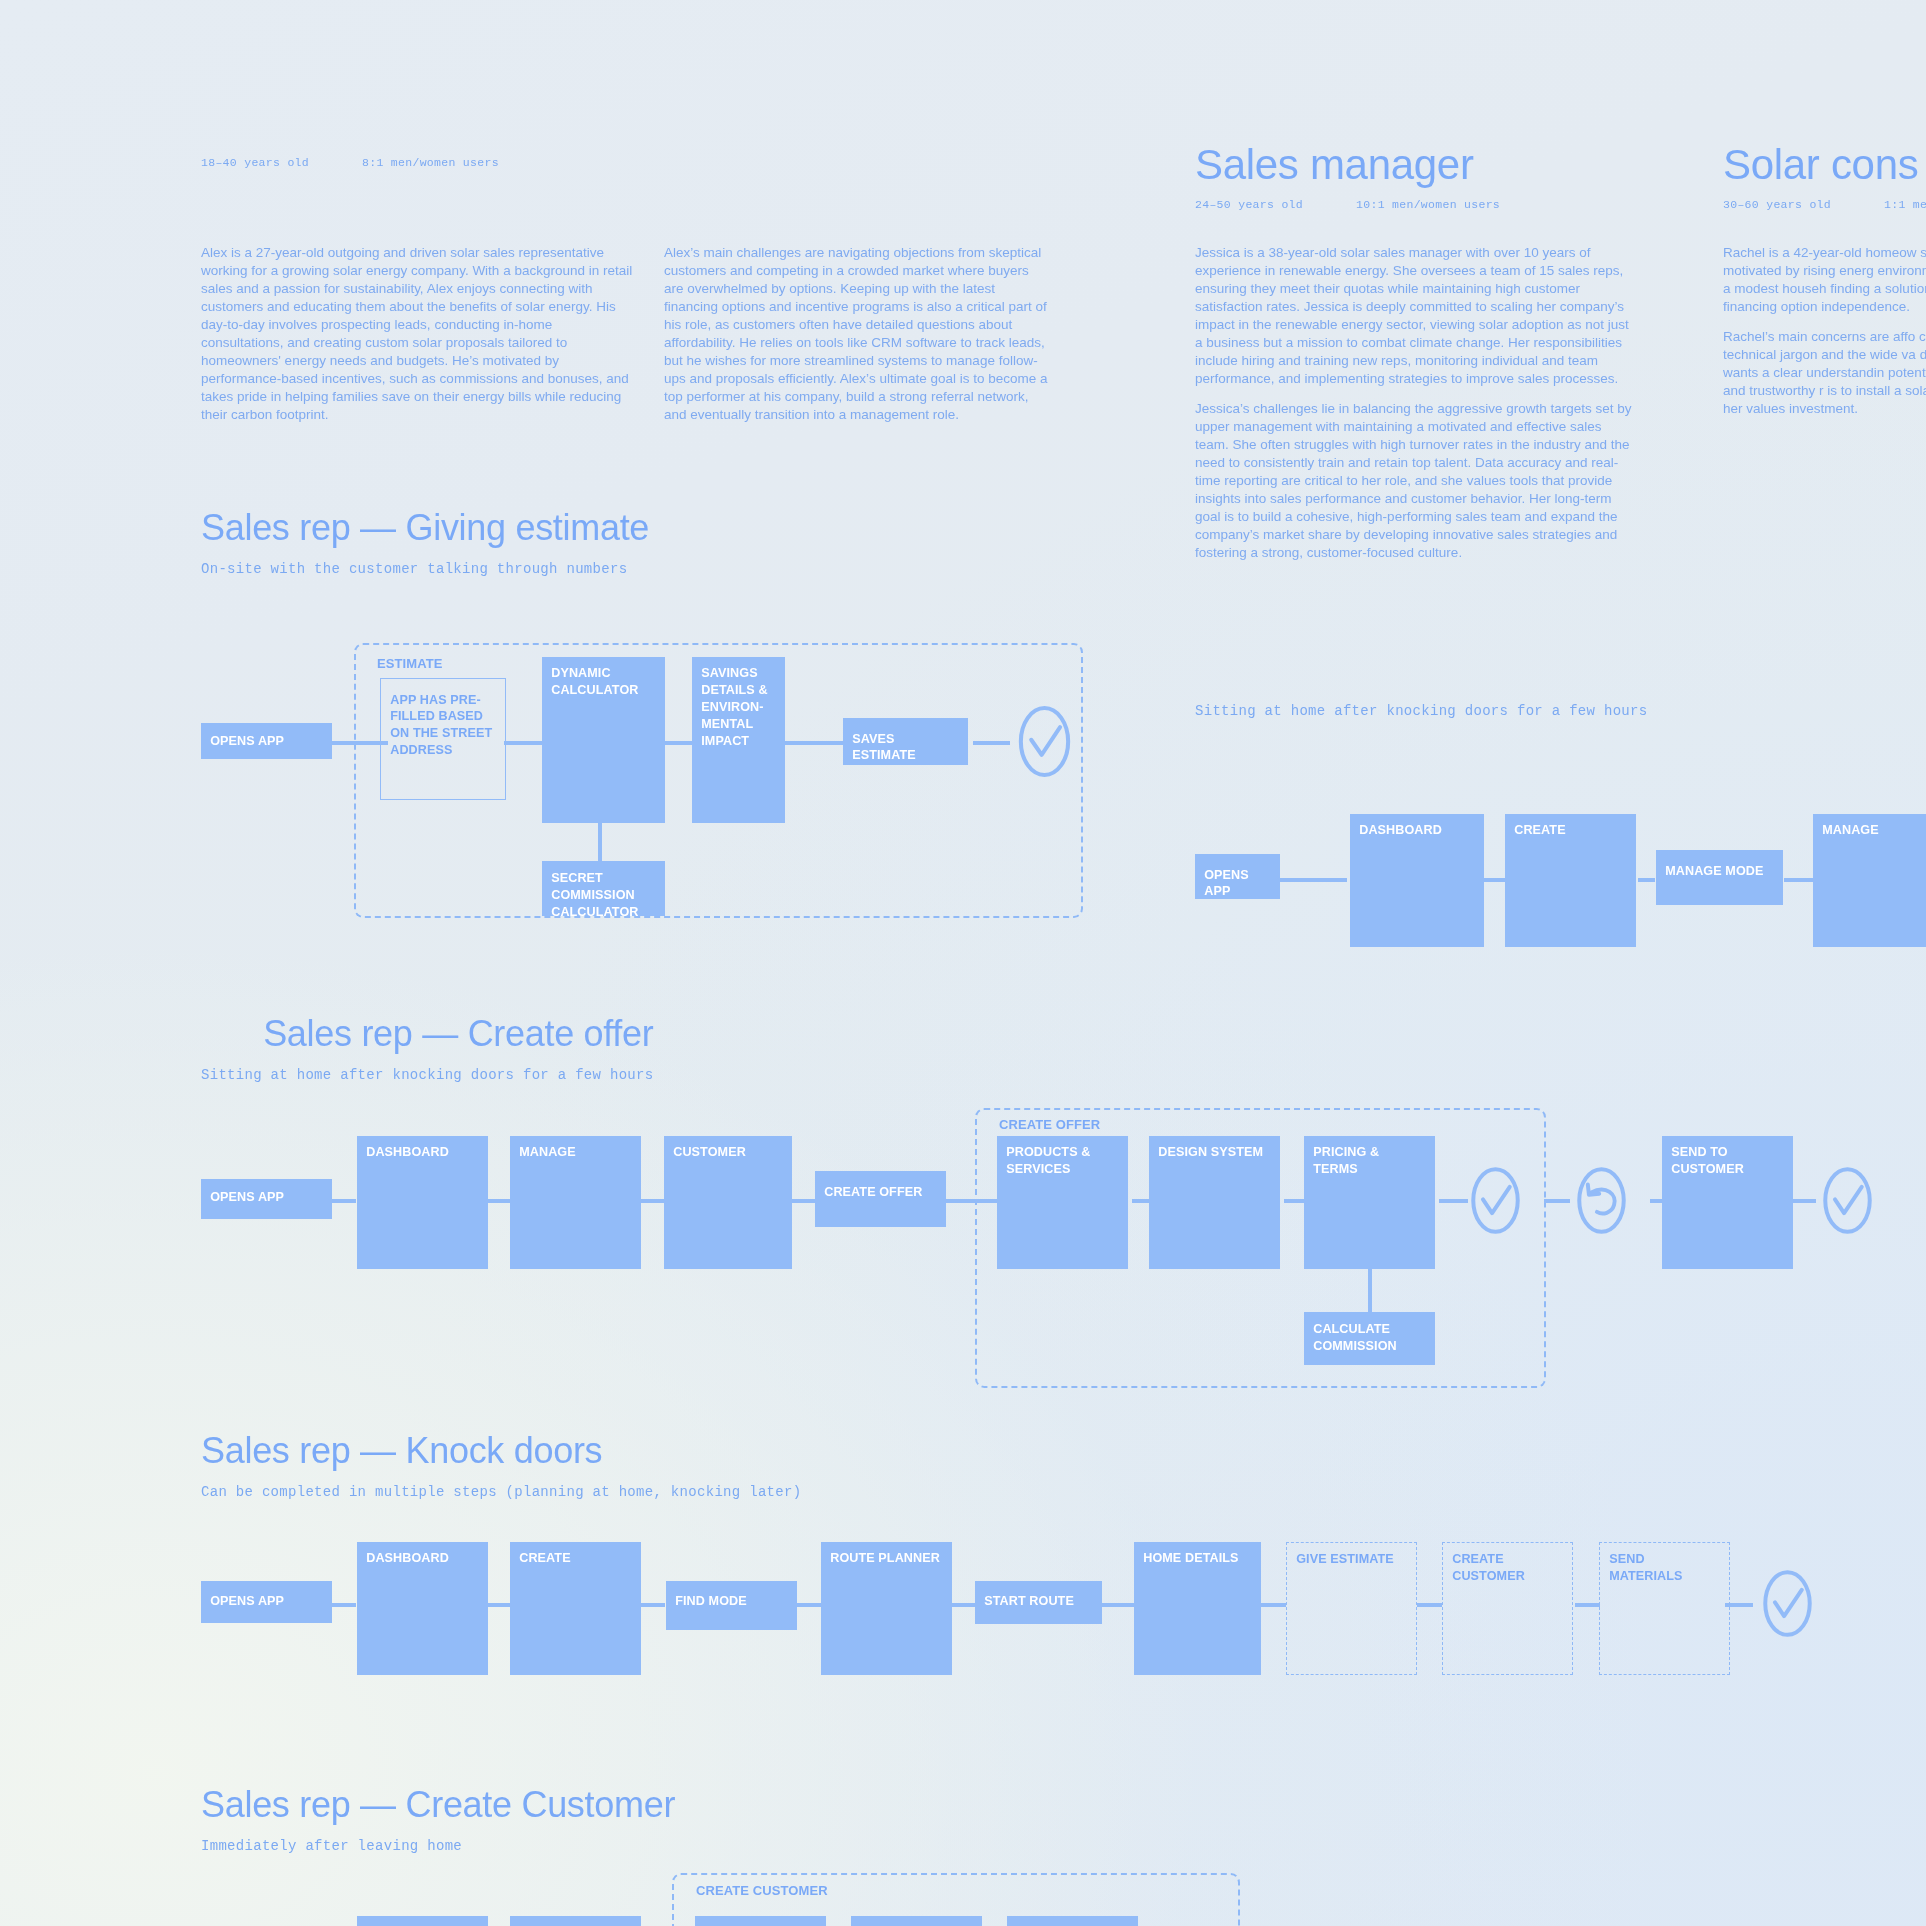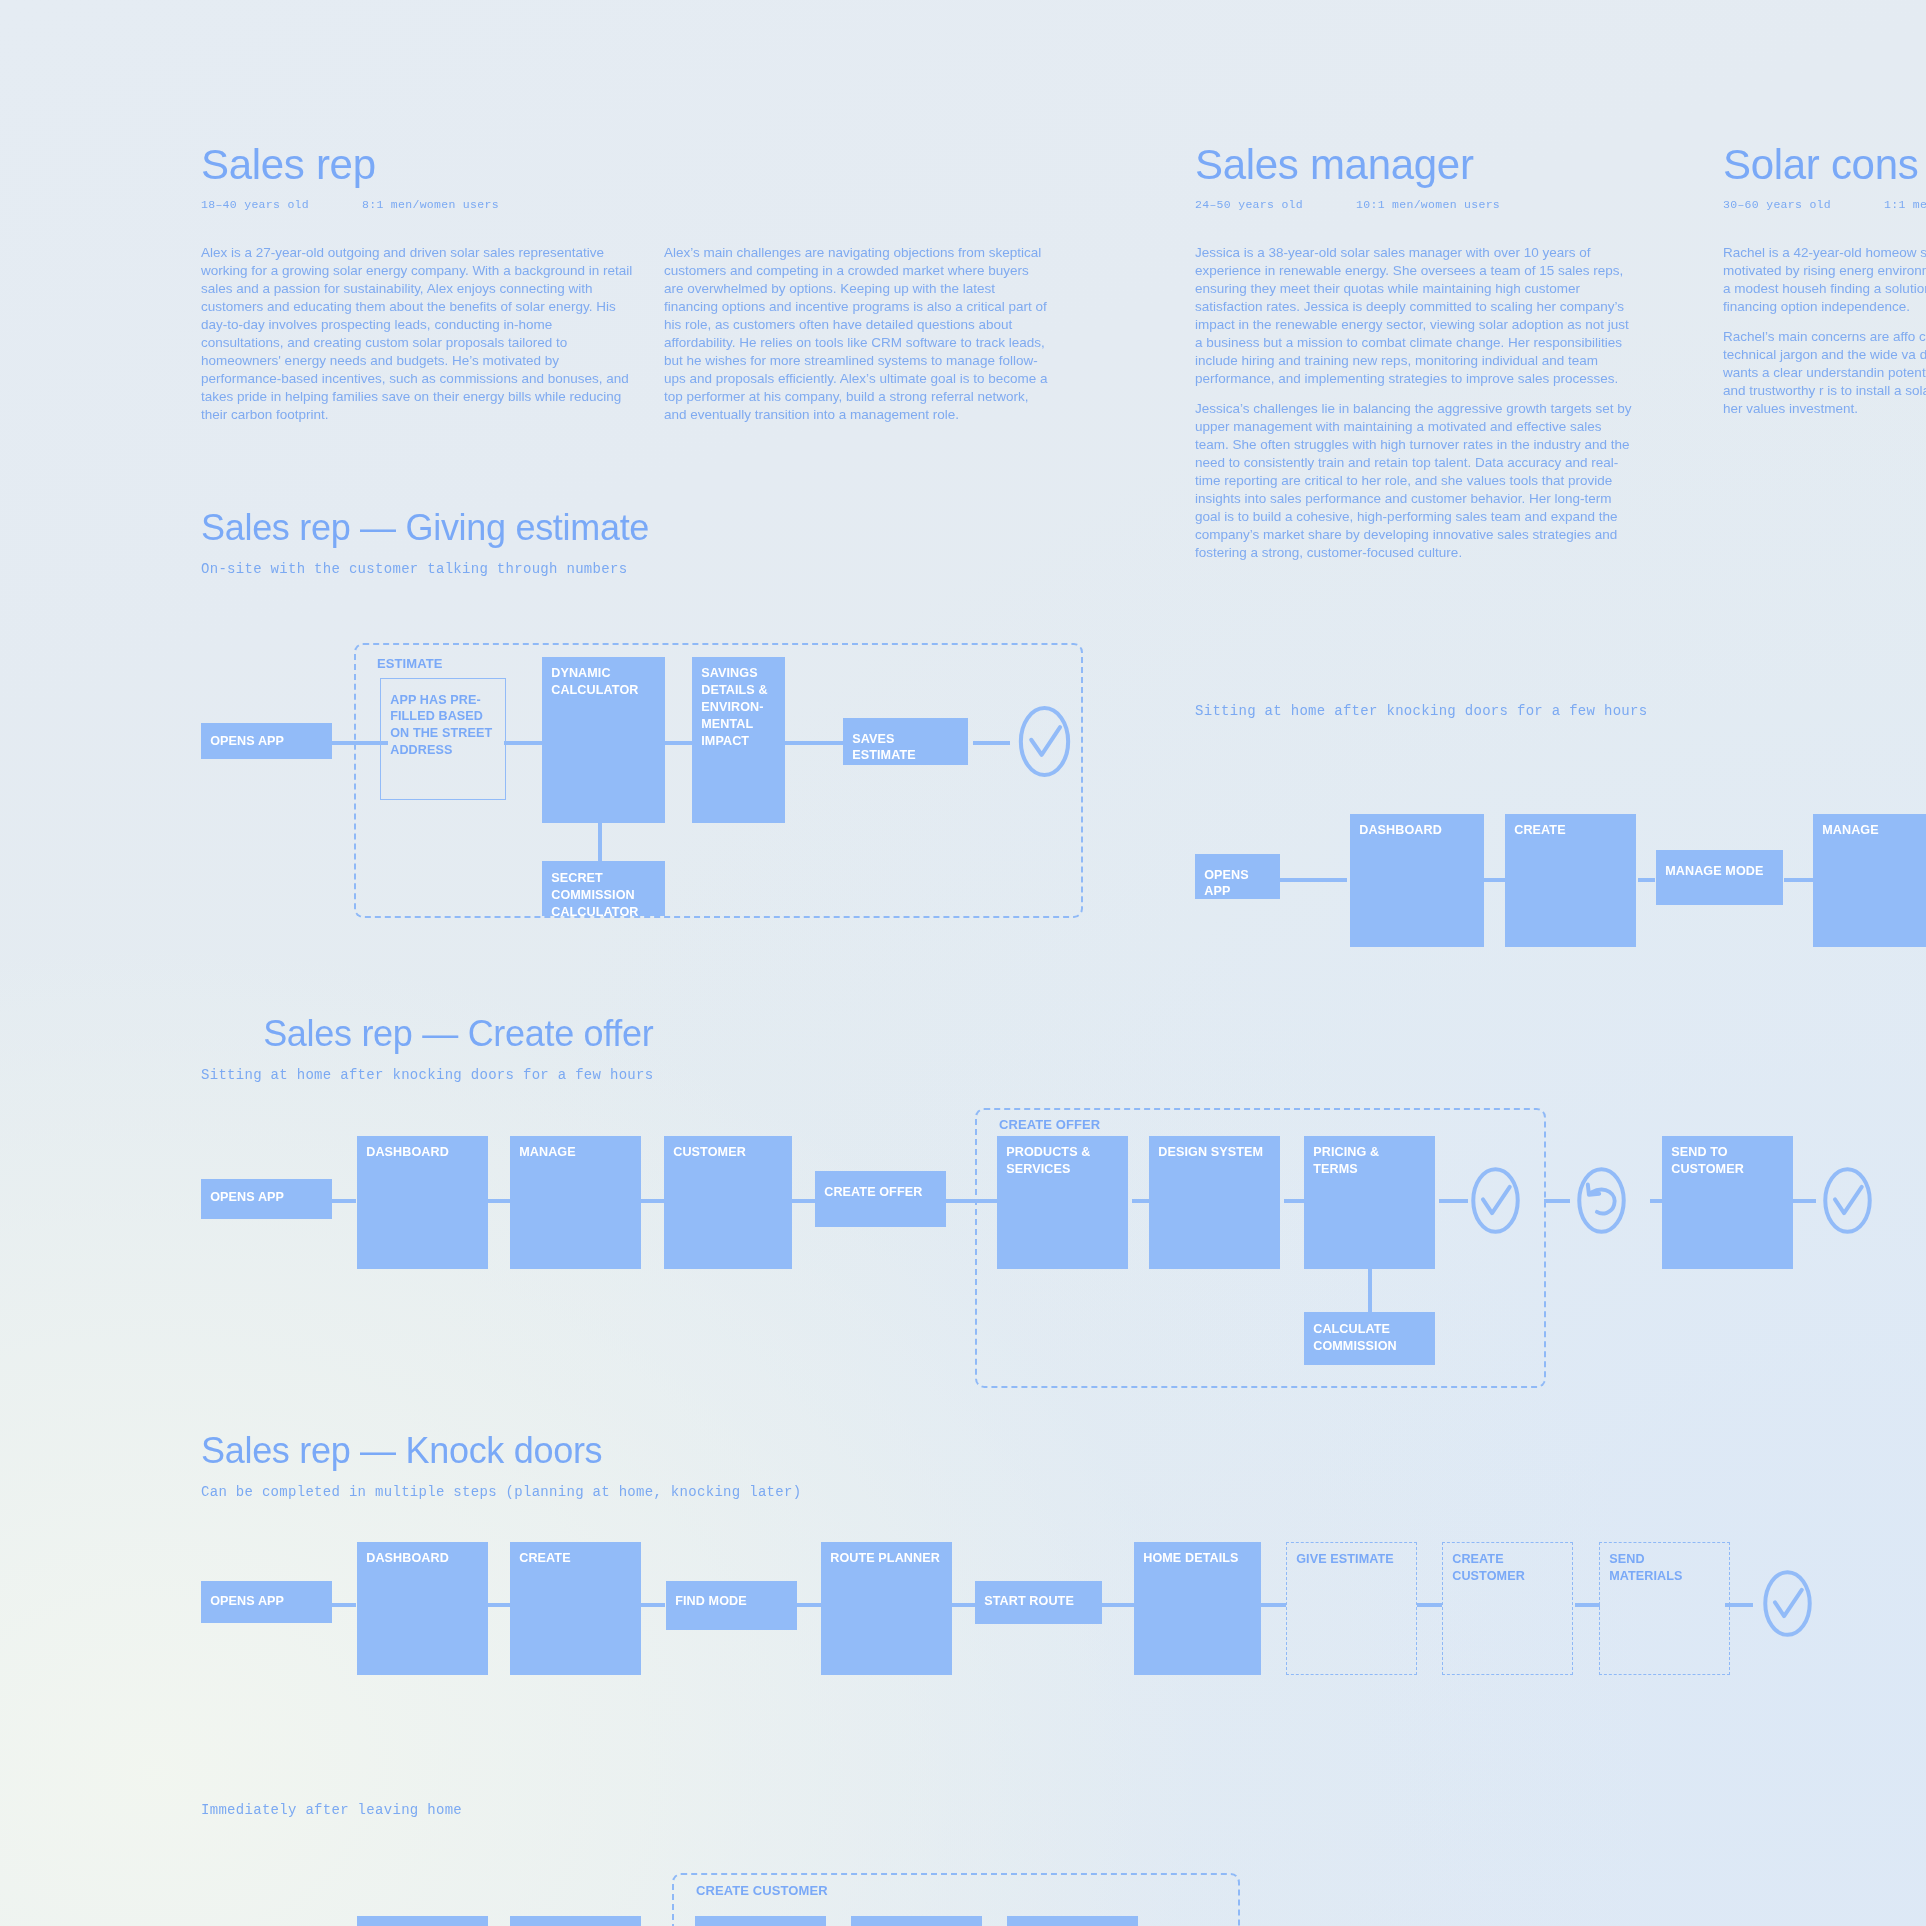--- a/index.html
+++ b/index.html
@@ -118,21 +118,20 @@
     position: absolute;
     display: block;
   }
 </style>
 </head>
 <body>
 
 <div id="canvas">
 
   <div class="abs" style="left:201px; top:144px; width:436px;">
-    <div class="persona-title">Sales rep</div>
     <div class="meta-row" style="margin-top:11.5px;">
       <span>18–40 years old</span><span class="gap"></span><span>8:1 men/women users</span>
     </div>
   </div>
   <div class="abs body-col" style="left:201px; top:244px; width:436px;">
     <p>Alex is a 27-year-old outgoing and driven solar sales representative working for a growing solar energy company. With a background in retail sales and a passion for sustainability, Alex enjoys connecting with customers and educating them about the benefits of solar energy. His day-to-day involves prospecting leads, conducting in-home consultations, and creating custom solar proposals tailored to homeowners' energy needs and budgets. He’s motivated by performance-based incentives, such as commissions and bonuses, and takes pride in helping families save on their energy bills while reducing their carbon footprint.</p>
   </div>
   <div class="abs body-col" style="left:664px; top:244px; width:385px;">
     <p>Alex’s main challenges are navigating objections from skeptical customers and competing in a crowded market where buyers are overwhelmed by options. Keeping up with the latest financing options and incentive programs is also a critical part of his role, as customers often have detailed questions about affordability. He relies on tools like CRM software to track leads, but he wishes for more streamlined systems to manage follow-ups and proposals efficiently. Alex’s ultimate goal is to become a top performer at his company, build a strong referral network, and eventually transition into a management role.</p>
   </div>
@@ -313,20 +312,21 @@
 
     <div class="node dashed" style="left:1599px; top:1542px; width:131px; height:133px; padding-top:8px;">SEND MATERIALS</div>
 
     <svg class="circ" style="left:1751px; top:1568px;" width="73" height="71" viewBox="0 0 128 124">
       <ellipse cx="64" cy="62" rx="39" ry="55" fill="none" stroke="#92bbf8" stroke-width="7"></ellipse>
       <path d="M42 60 L58 84 L89 38" fill="none" stroke="#92bbf8" stroke-width="7" stroke-linecap="round" stroke-linejoin="round"></path>
     </svg>
   </div>
 
   <div class="abs" style="left:201px; top:1787px;">
+    <div class="flow-title">Sales rep — Create Customer</div>
     <div class="flow-sub" style="margin-top:15px;">Immediately after leaving home</div>
   </div>
 
   <div>
     <div class="group" style="left:672px; top:1873px; width:568px; height:183px;"></div>
     <div class="group-label" style="left:696px; top:1883px;">CREATE CUSTOMER</div>
 
     <div class="node" style="left:357px; top:1916px; width:131px; height:57px;">DASHBOARD</div>
 
     <div class="node" style="left:510px; top:1916px; width:131px; height:57px;">CREATE</div>

